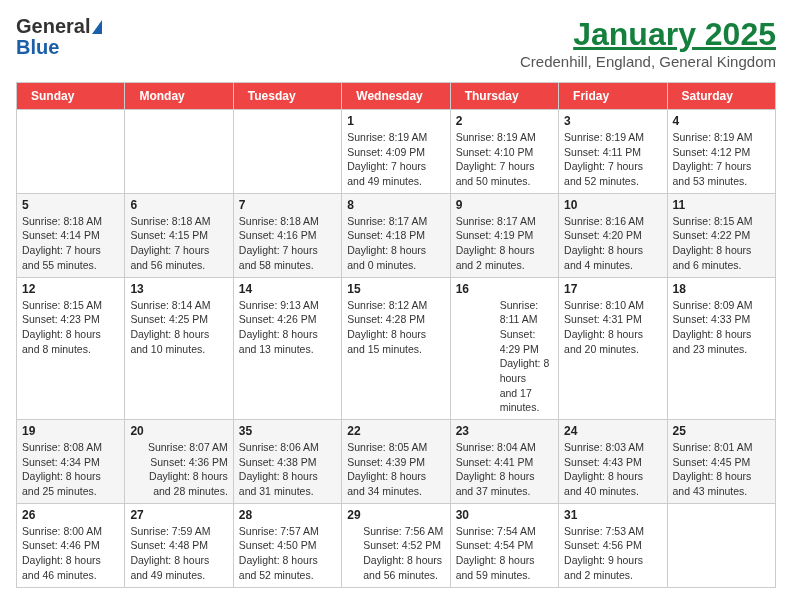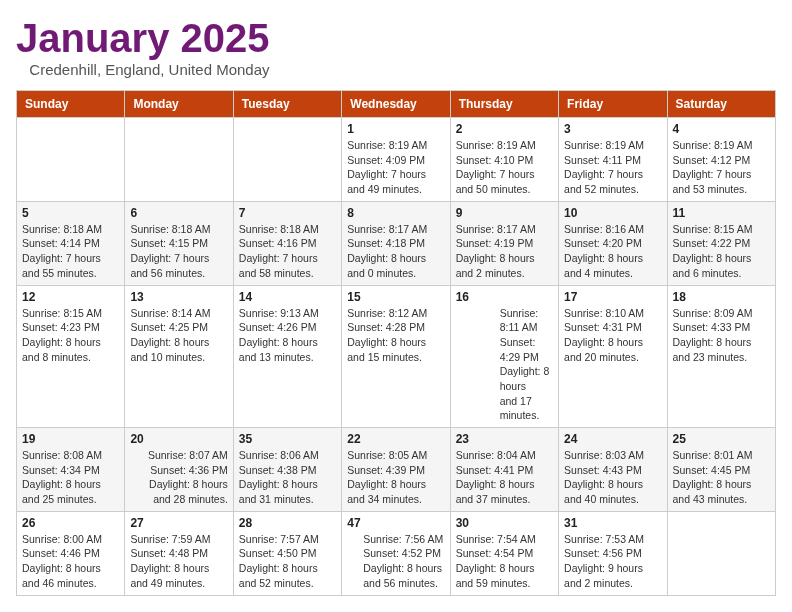--- a/index.html
+++ b/index.html
@@ -41,39 +41,40 @@
       height: 0;
       border-left: 10px solid transparent;
       border-bottom: 14px solid #1a5fa8;
       margin-left: 2px;
       margin-bottom: 2px;
     }
     .title-block {
       text-align: right;
     }
     .title-block h1 {
-      font-size: 40px;
-      font-weight: bold;
-      color: #701a75;
+      font-size: 32px;
+      font-weight: bold;
+      color: #15803d;
+      text-decoration: underline;
     }
     .title-block h2 {
       font-size: 15px;
       font-weight: normal;
       color: #555;
     }
     .calendar {
       width: 100%;
       border-collapse: collapse;
       font-size: 11px;
     }
     .calendar thead tr th {
-      background-color: #c2410c;
+      background-color: #ef4444;
       color: #fff;
       text-align: left;
-      padding: 6px 8px;
+      padding: 6px 14px;
       font-size: 12px;
       font-weight: bold;
       border: 1px solid #ccc;
     }
     .calendar tbody tr td {
       vertical-align: top;
       border: 1px solid #ccc;
       padding: 4px 5px;
       width: 108px;
       min-height: 80px;
@@ -94,23 +95,30 @@
       line-height: 1.4;
     }
     .empty-cell {
       background: #fff !important;
     }
   </style>
 </head>
 <body>
 
 <div class="header">
+  <div class="logo">
+    <div class="logo-text">
+      <span class="logo-general">General</span>
+      <div class="logo-triangle"></div>
+    </div>
+    <span class="logo-blue">Blue</span>
+  </div>
   <div class="title-block">
     <h1>January 2025</h1>
-    <h2>Credenhill, England, United Monday</h2>
+    <h2>Credenhill, England, General Kingdom</h2>
   </div>
 </div>
 
 <table class="calendar">
   <thead>
     <tr>
     <th>Sunday</th>
         <th>Monday</th>
         <th>Tuesday</th>
         <th>Wednesday</th>
@@ -322,21 +330,21 @@
 and 49 minutes.</div>
         </td>
         <td>
           <div class="day-number">28</div>
           <div class="day-info" style="white-space: pre-line;">Sunrise: 7:57 AM
 Sunset: 4:50 PM
 Daylight: 8 hours
 and 52 minutes.</div>
         </td>
         <td>
-          <div class="day-number">47</div>
+          <div class="day-number">29</div>
           <div class="day-info" style="white-space: pre-line; margin-left: 16px;">Sunrise: 7:56 AM
 Sunset: 4:52 PM
 Daylight: 8 hours
 and 56 minutes.</div>
         </td>
         <td>
           <div class="day-number">30</div>
           <div class="day-info" style="white-space: pre-line;">Sunrise: 7:54 AM
 Sunset: 4:54 PM
 Daylight: 8 hours

